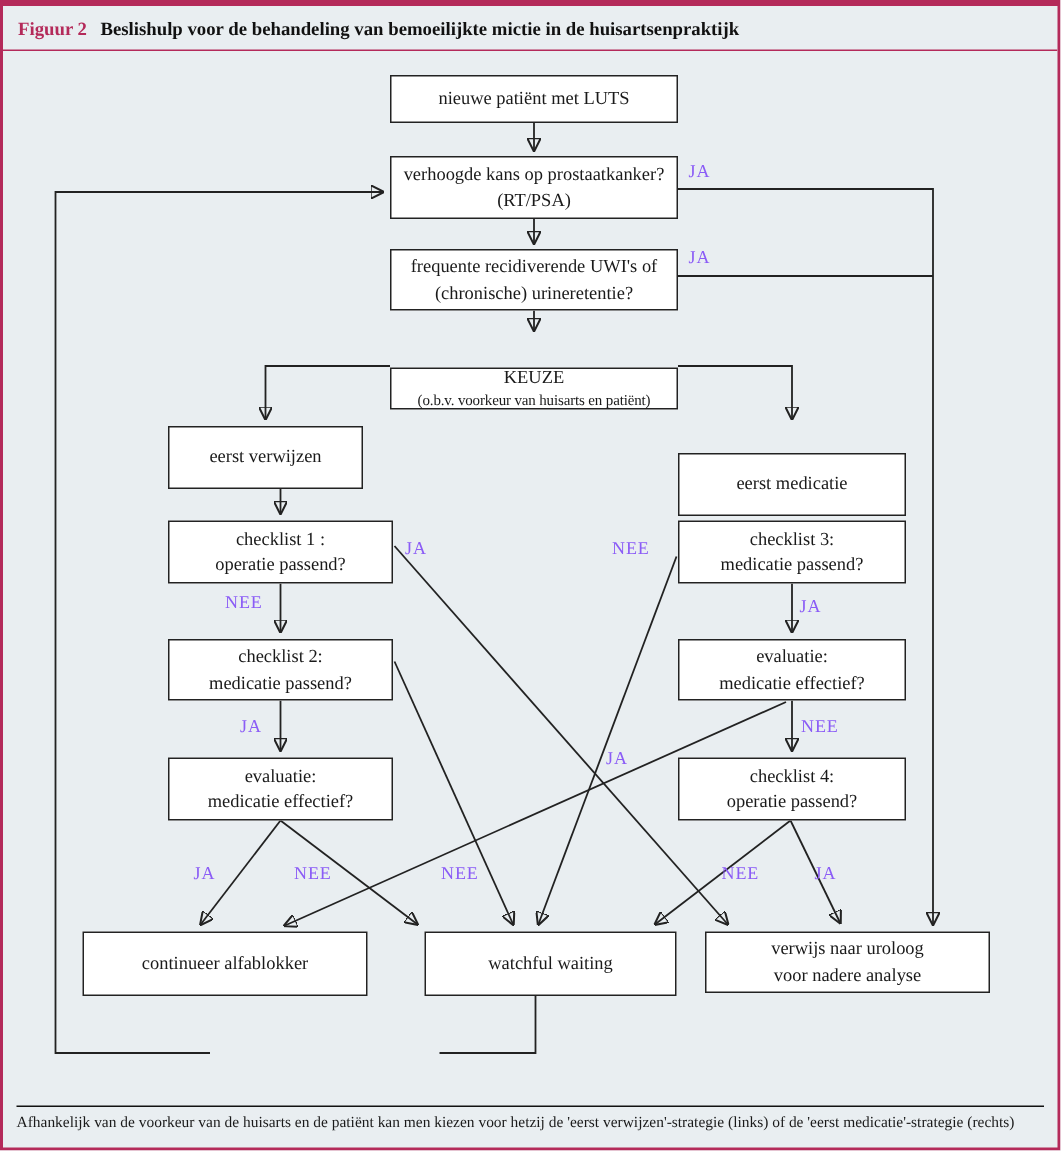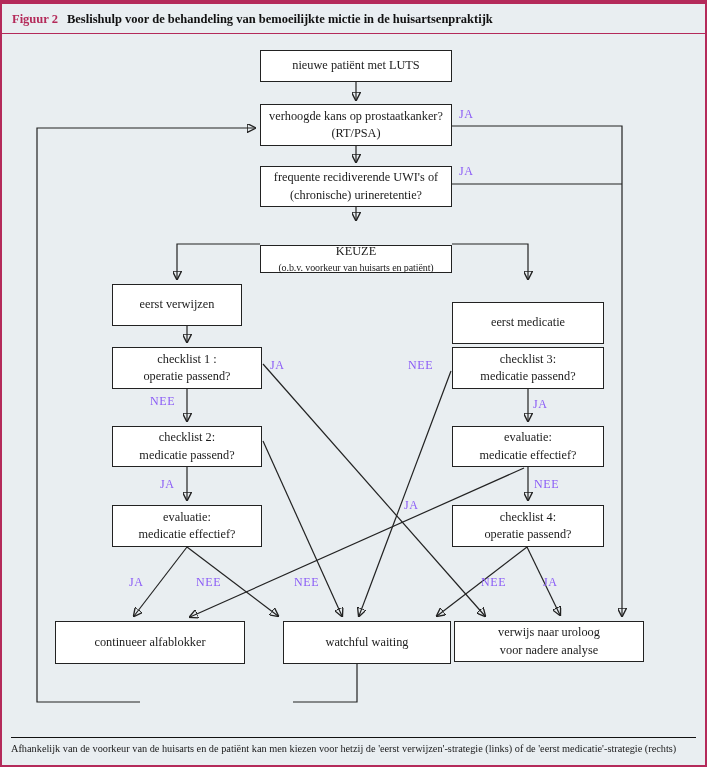--- a/index.html
+++ b/index.html
@@ -149,21 +149,21 @@
     </div>
 
     <div class="node" style="left:53px;top:617px;width:190px;height:43px;">
       <span>continueer alfablokker</span>
     </div>
 
     <div class="node" style="left:281px;top:617px;width:168px;height:43px;">
       <span>watchful waiting</span>
     </div>
 
-    <div class="node" style="left:452px;top:617px;width:190px;height:41px;">
+    <div class="node" style="left:468px;top:617px;width:190px;height:41px;">
       <span>verwijs naar uroloog</span>
       <span>voor nadere analyse</span>
     </div>
 
 
     <span class="edge-label" style="left:457px;top:103px;">JA</span>
     <span class="edge-label" style="left:457px;top:160px;">JA</span>
     <span class="edge-label" style="left:268px;top:354px;">JA</span>
     <span class="edge-label" style="left:406px;top:354px;">NEE</span>
     <span class="edge-label" style="left:148px;top:390px;">NEE</span>

